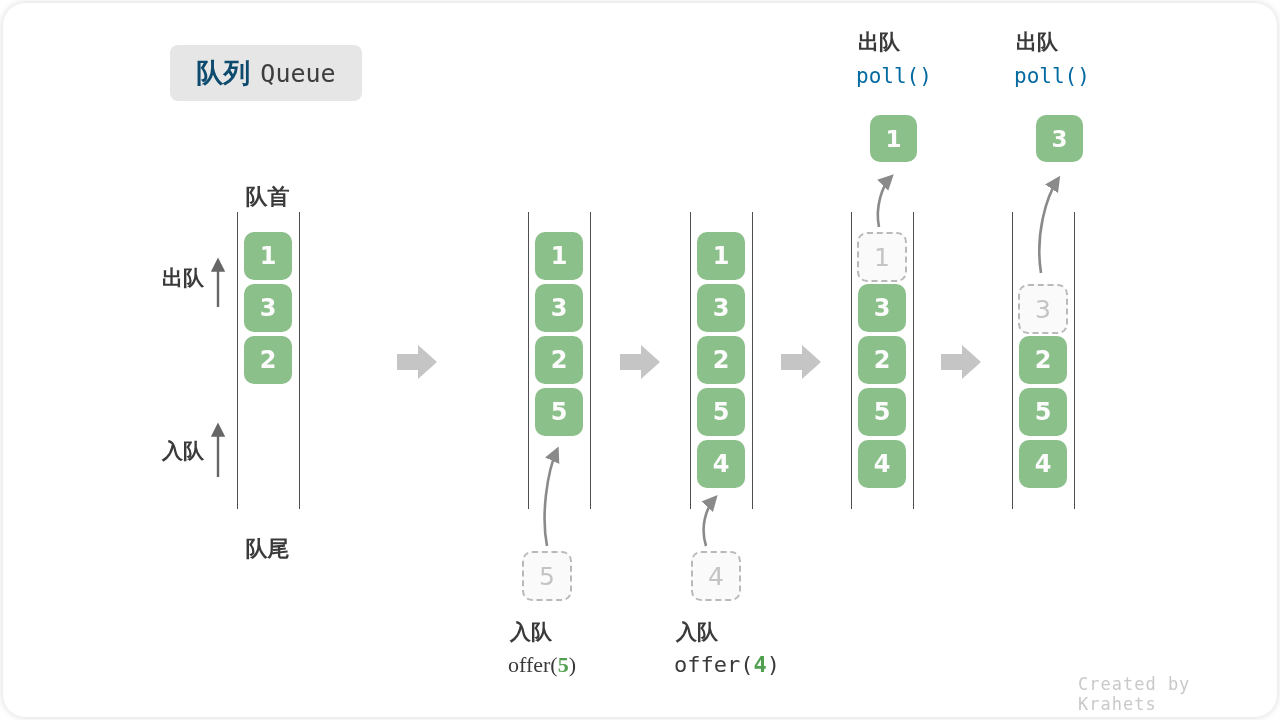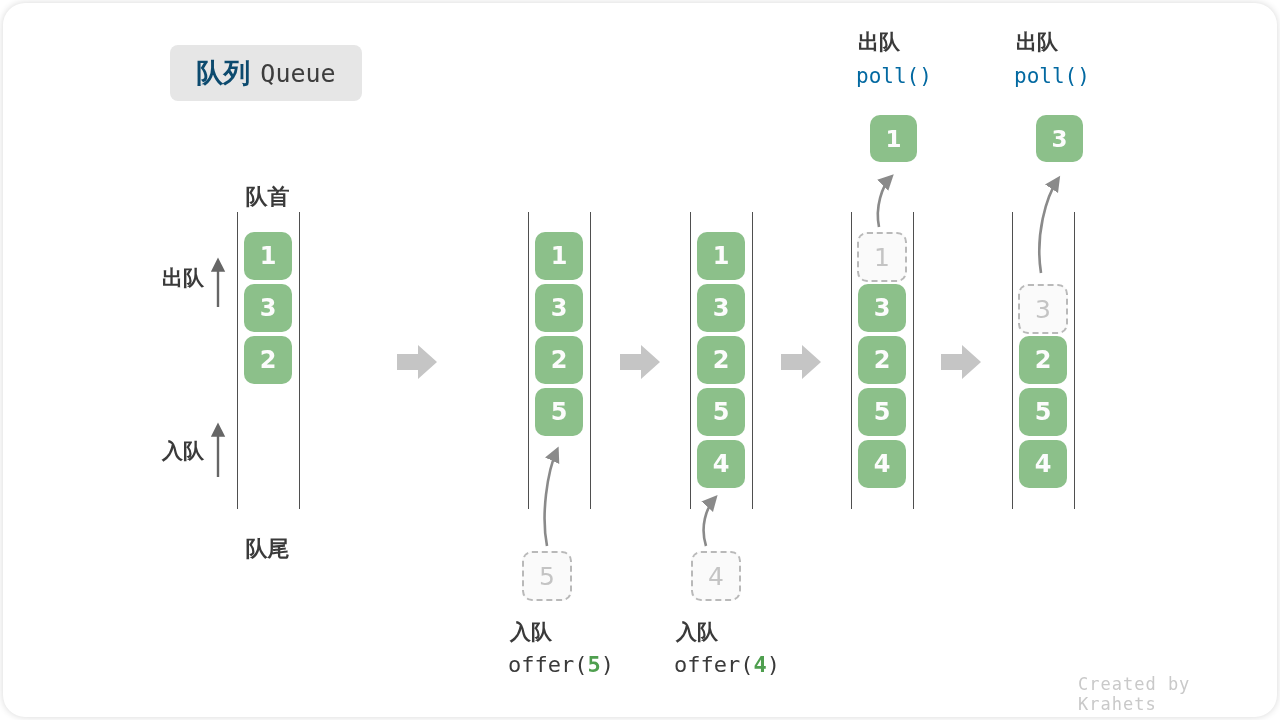--- a/index.html
+++ b/index.html
@@ -80,21 +80,21 @@
   </div>
 
   <div class="queue-col" style="left:528px;">
     <div class="qbox" style="top:20px;">1</div>
     <div class="qbox" style="top:72px;">3</div>
     <div class="qbox" style="top:124px;">2</div>
     <div class="qbox" style="top:176px;">5</div>
   </div>
   <div class="float-ghost" style="left:522px;top:551px;">5</div>
   <div class="abs col-cap-zh" style="left:510px;top:618px;">入队</div>
-  <div class="abs code-lg" style="left:508px;top:652px;"><span>offer(</span><span class="code-green">5</span><span>)</span></div>
+  <div class="abs code-lg" style="left:508px;top:652px;font-family:Liberation Serif, serif;"><span>offer(</span><span class="code-green">5</span><span>)</span></div>
 
   <div class="queue-col" style="left:690px;">
     <div class="qbox" style="top:20px;">1</div>
     <div class="qbox" style="top:72px;">3</div>
     <div class="qbox" style="top:124px;">2</div>
     <div class="qbox" style="top:176px;">5</div>
     <div class="qbox" style="top:228px;">4</div>
   </div>
   <div class="float-ghost" style="left:691px;top:551px;">4</div>
   <div class="abs col-cap-zh" style="left:676px;top:618px;">入队</div>

